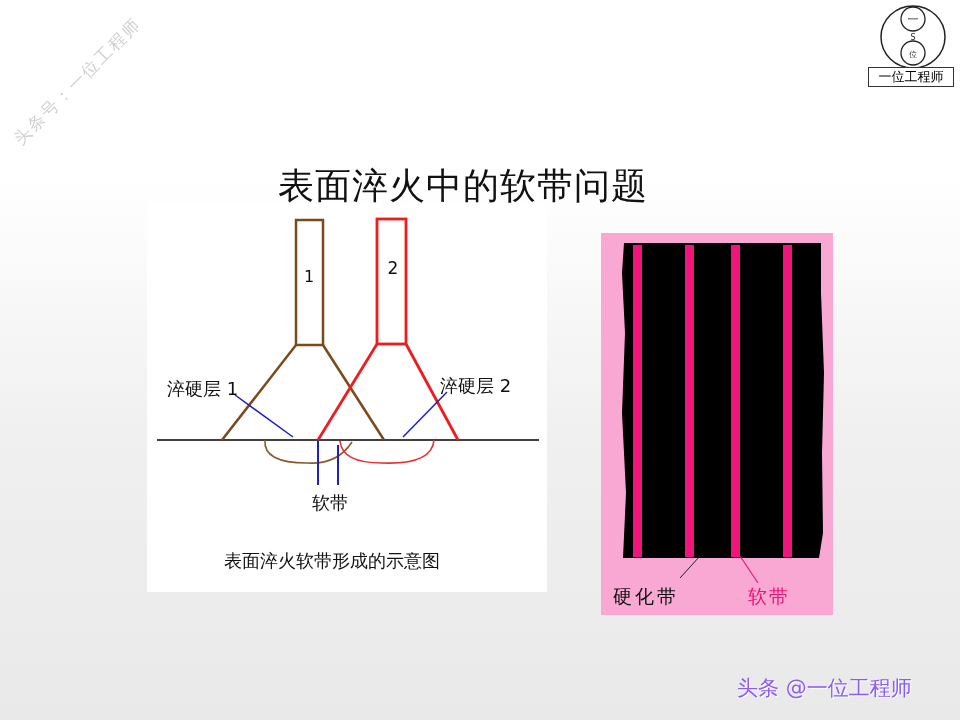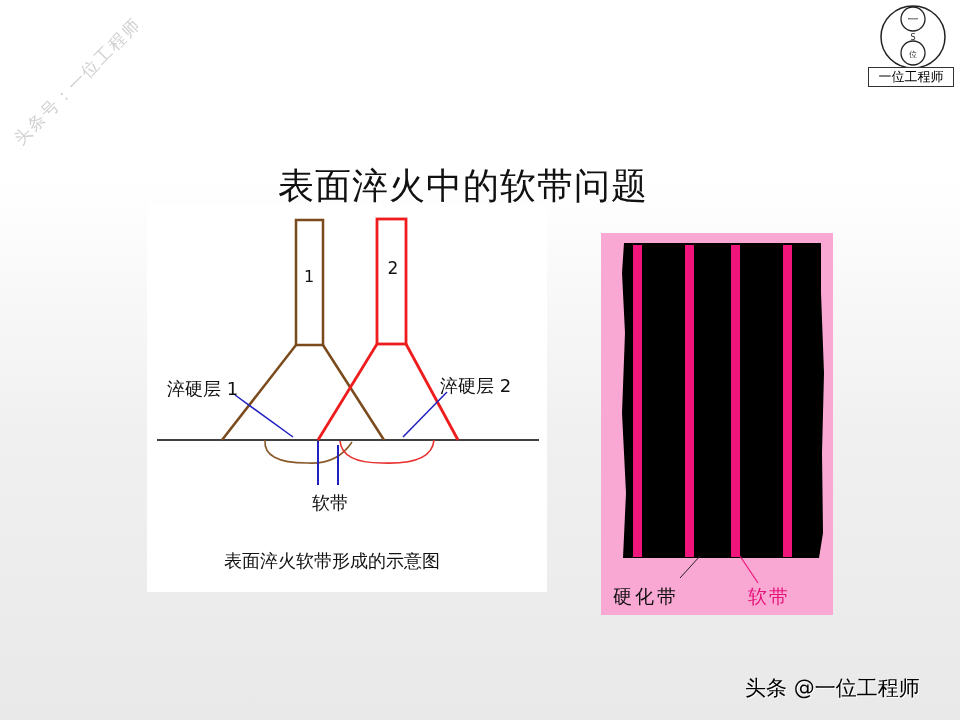--- a/index.html
+++ b/index.html
@@ -31,23 +31,22 @@
     margin-top: 36px;
   }
   .panel-left {
     position:absolute; left:147px; top:205px; width:400px; height:387px; background:#fff;
   }
   .panel-right {
     position:absolute; left:601px; top:233px; width:232px; height:382px; background:#f9a8d4;
   }
   svg text { font-family: "DejaVu Sans", sans-serif; }
   .footer-credit {
-    position:absolute; left:737px; top:674px; font-size:21px; color:#000000;
+    position:absolute; left:737px; top:674px; font-size:21px; color:#8b5cf6;
     text-shadow: 1px 1px 0 #fff;
-    margin-left: 8px;
   }
 </style>
 </head>
 <body>
 
 <div class="watermark-diag">头条号：一位工程师</div>
 
 <div class="logo">
   <svg width="92" height="66" viewBox="0 0 92 66">
     <ellipse cx="47" cy="33" rx="32" ry="31" fill="#fff" stroke="#222" stroke-width="1.5"></ellipse>

